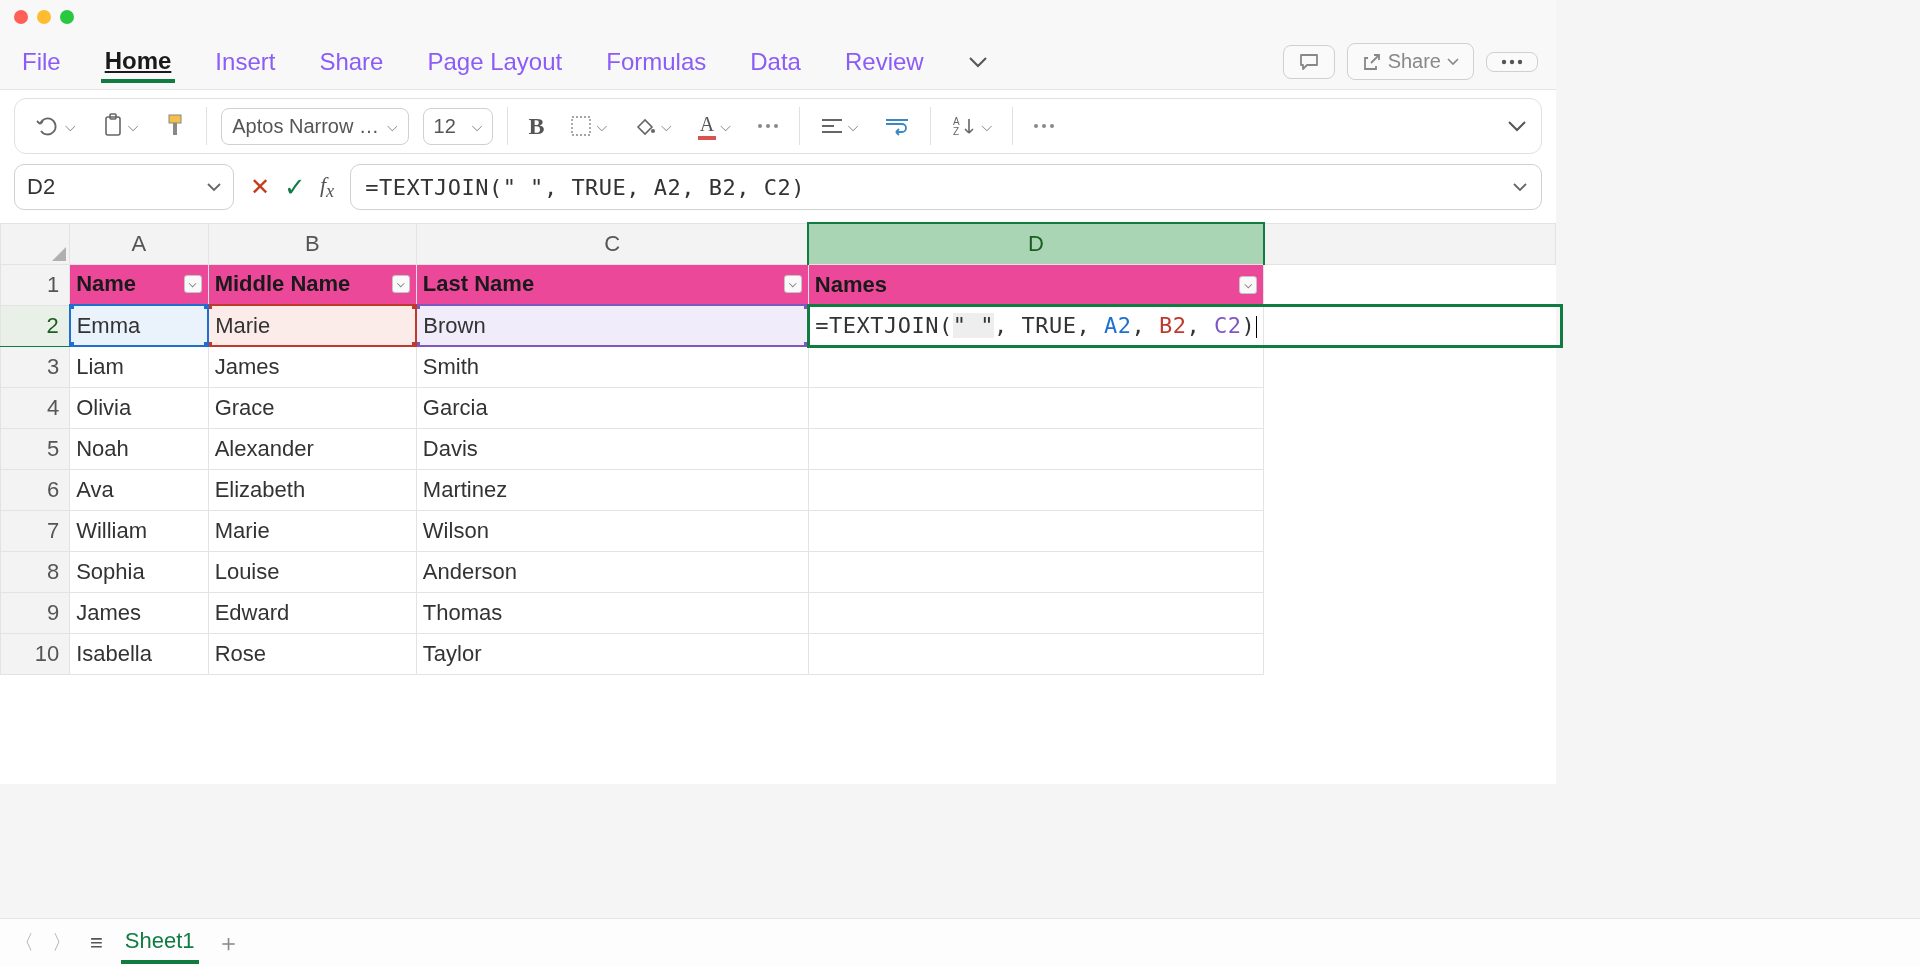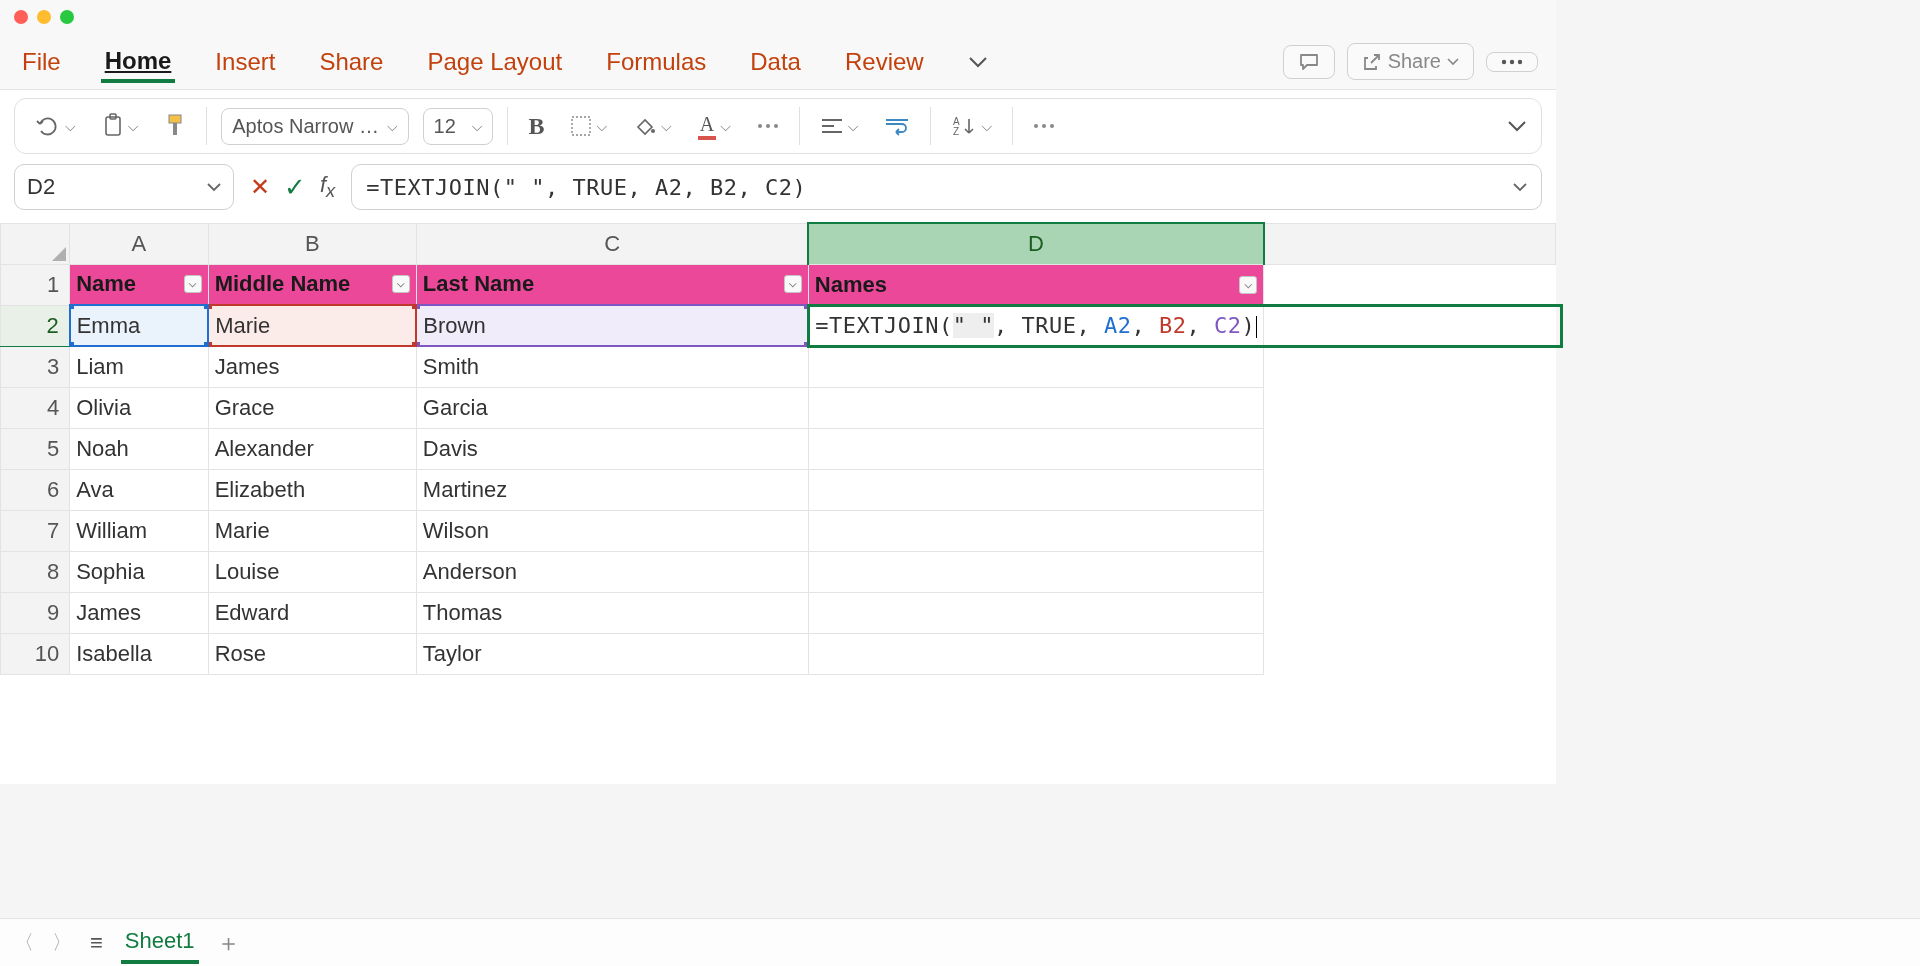--- a/index.html
+++ b/index.html
@@ -7,40 +7,40 @@
 
 .window { background: #fff; width: 1556px; height: 784px; }
 
 .titlebar { display: flex; align-items: center; padding: 10px 14px; gap: 9px; background: #f8f8f8; }
 .tl-dot { width: 14px; height: 14px; border-radius: 50%; }
 .tl-close { background: #ff5f57; }
 .tl-min { background: #febc2e; }
 .tl-max { background: #28c840; }
 
 .menubar { display: flex; align-items: center; padding: 0 18px; background: #f8f8f8; border-bottom: 1px solid #e5e5e5; height: 56px; gap: 36px; }
-.menu-item { font-size: 24px; color: #c2410c; padding: 6px 4px; cursor: pointer; }
+.menu-item { font-size: 24px; color: #8b5cf6; padding: 6px 4px; cursor: pointer; }
 .menu-item.active { font-weight: 700; color: #1a1a1a; border-bottom: 4px solid #107c41; padding-bottom: 4px; text-decoration: underline; }
 .menu-spacer { flex: 1; }
 .menu-right { display: flex; align-items: center; gap: 12px; }
 .icon-btn { display: inline-flex; align-items: center; justify-content: center; gap: 6px; border: 1px solid #d0d0d0; border-radius: 8px; padding: 6px 14px; color: #888; font-size: 20px; cursor: pointer; background: #fafafa; }
 
 .toolbar { display: flex; align-items: center; background: #fff; border: 1px solid #e0e0e0; border-radius: 12px; margin: 8px 14px 0 14px; padding: 6px 14px; gap: 14px; height: 56px; }
 .tb-sep { width: 1px; height: 38px; background: #e0e0e0; }
 .tb-btn { display: inline-flex; align-items: center; color: #666; padding: 4px 6px; cursor: pointer; gap: 4px; }
 .font-select { border: 1px solid #d0d0d0; border-radius: 8px; padding: 6px 10px; font-size: 20px; color: #555; display: inline-flex; align-items: center; gap: 8px; }
 .size-select { border: 1px solid #d0d0d0; border-radius: 8px; padding: 6px 10px; font-size: 20px; color: #555; display: inline-flex; align-items: center; gap: 16px; }
 .chev { font-size: 14px; color: #888; }
 .expand-chev { margin-left: auto; color: #555; }
 
 .formula-row { display: flex; align-items: center; margin: 10px 14px 0 14px; gap: 10px; height: 46px; }
 .name-box { border: 1px solid #d0d0d0; border-radius: 10px; font-size: 22px; padding: 4px 12px; display: flex; align-items: center; justify-content: space-between; width: 220px; height: 46px; }
 .formula-actions { display: flex; align-items: center; gap: 14px; padding: 0 6px; }
 .fx-cancel { color: #c43e1c; font-size: 24px; }
 .fx-accept { color: #107c41; font-size: 26px; }
-.fx-icon { font-style: italic; font-family: Liberation Sans, sans-serif; font-size: 22px; color: #555; }
+.fx-icon { font-style: italic; font-family: Liberation Serif, serif; font-size: 22px; color: #555; }
 .formula-bar { flex: 1; border: 1px solid #d0d0d0; border-radius: 10px; font-size: 22px; padding: 4px 14px; height: 46px; display: flex; align-items: center; font-family: "Consolas", monospace; letter-spacing: 0.5px; justify-content: space-between;}
 
 .grid-area { margin-top: 12px; position: relative; }
 .grid { border-collapse: collapse; table-layout: fixed; }
 .grid td, .grid th { border: 1px solid #e3e3e3; font-size: 22px; height: 41px; padding: 0 6px; text-align: left; vertical-align: middle; white-space: nowrap; overflow: hidden; }
 .corner { width: 70px; background: #f3f3f3; border-right: 1px solid #ccc; border-bottom: 1px solid #ccc; position: relative; }
 .corner::after { content:""; position:absolute; right:3px; bottom:3px; width:0; height:0; border-style:solid; border-width:0 0 14px 14px; border-color: transparent transparent #b0b0b0 transparent; }
 .col-head { background: #f3f3f3; text-align: center !important; color: #555; border-bottom: 1px solid #ccc; font-weight: 400;}
 .row-head { background: #f3f3f3; text-align: right !important; color: #555; width: 70px; padding-right: 10px !important; border-right: 1px solid #ccc; font-weight: 400;}
 .col-A { width: 140px; }

